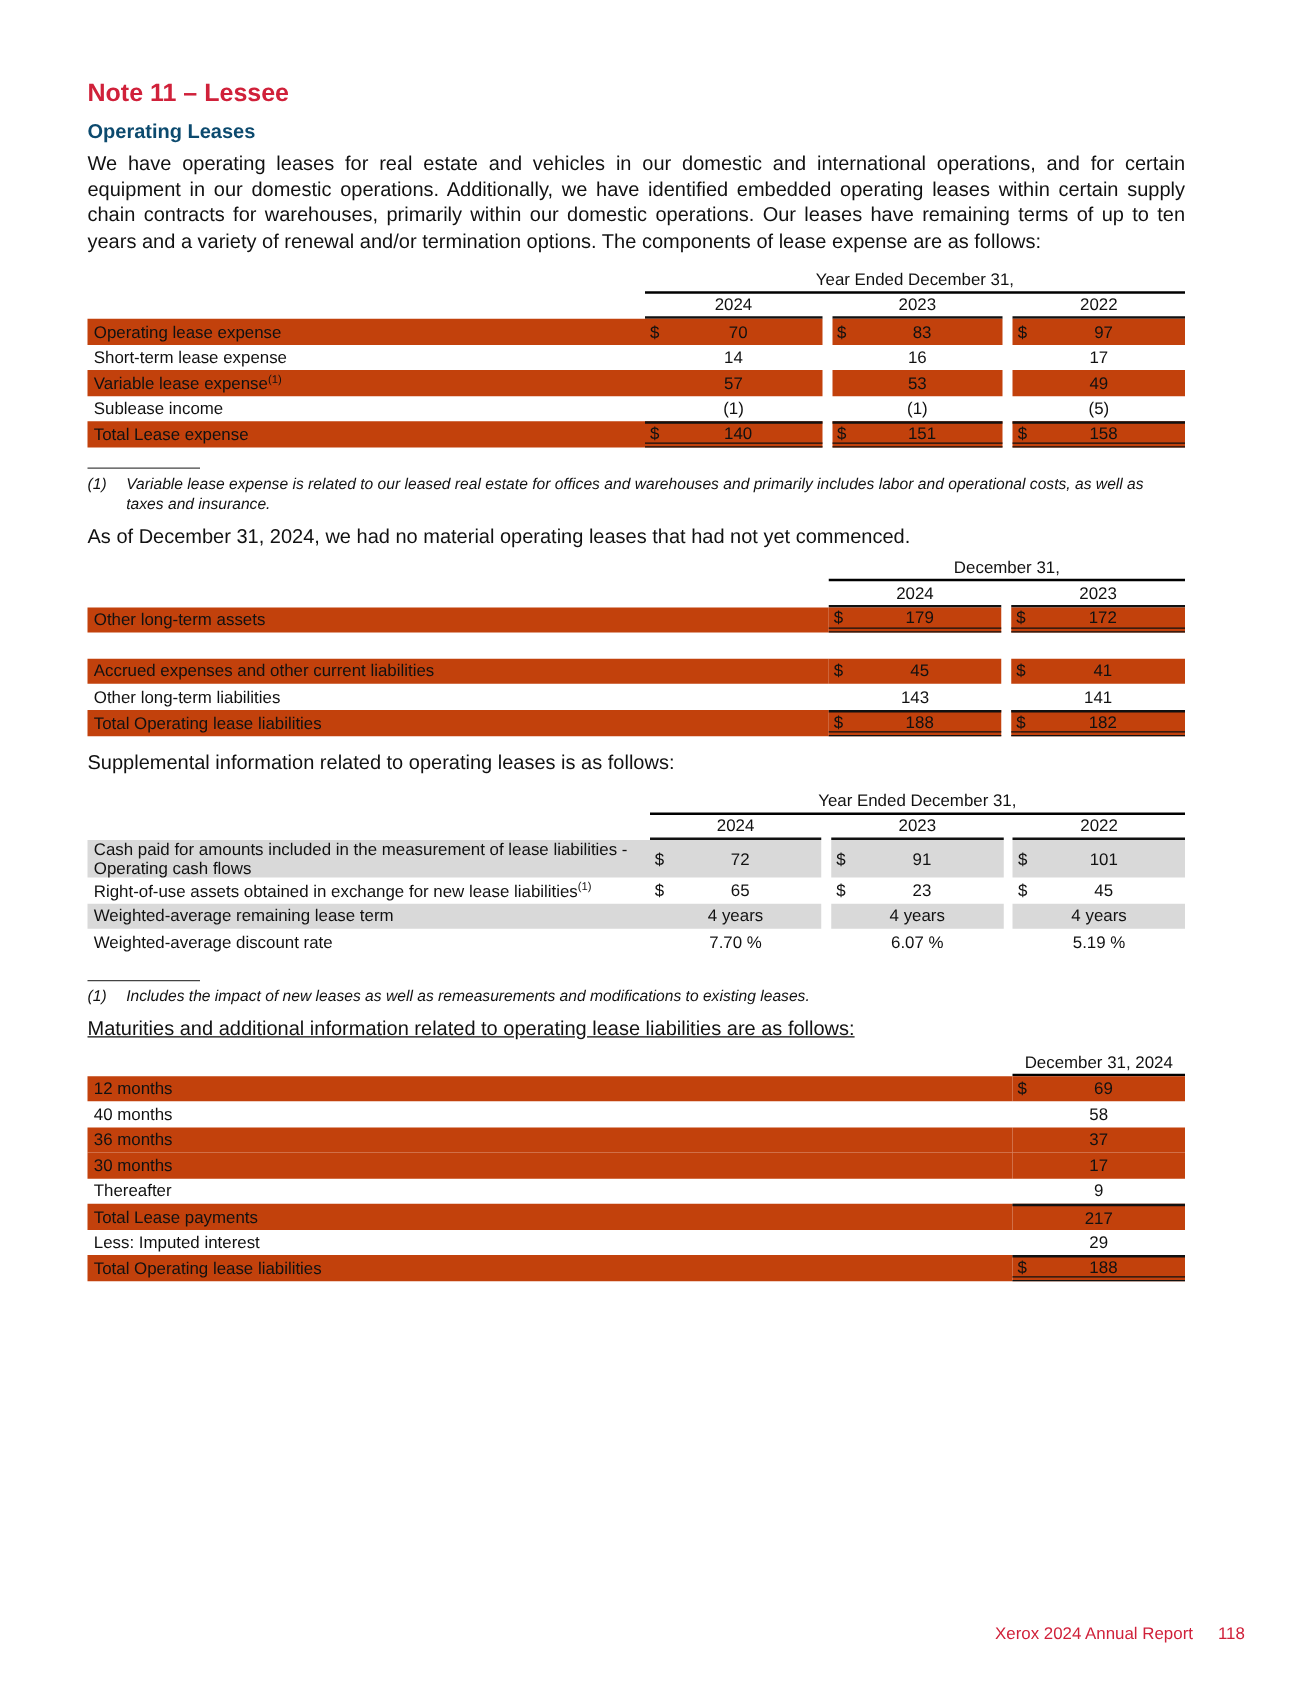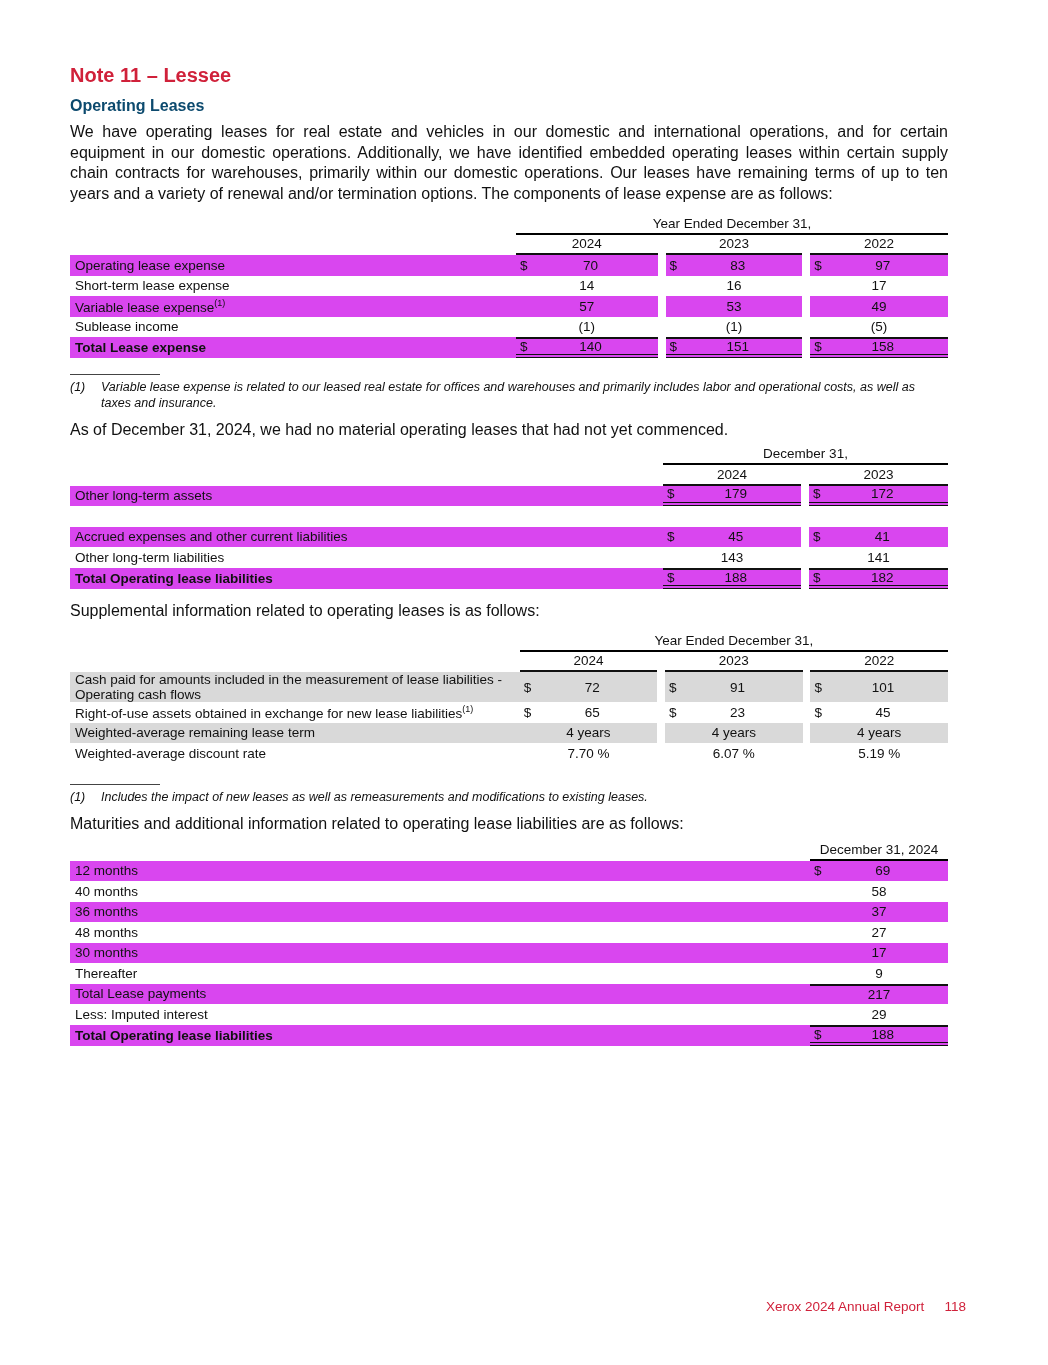--- a/index.html
+++ b/index.html
@@ -10,33 +10,33 @@
   }
   .page { position: absolute; left: 70px; top: 62px; width: 878px; }
   .h1 { color: #d0213a; font-weight: bold; font-size: 20px; line-height: 26px; }
   .h2 { color: #0c4a6e; font-weight: bold; font-size: 16px; line-height: 20px; margin-top: 8px; }
   .para { font-size: 16px; line-height: 20.5px; text-align: justify; margin-top: 6px; }
   .fn-rule { width: 90px; border-top: 1px solid #444; margin-top: 18px; }
   .fn { font-size: 12.5px; font-style: italic; line-height: 16px; margin-top: 4px; display: flex; }
   .fn .n { width: 31px; flex: none; }
   table { border-collapse: separate; border-spacing: 0; width: 878px; font-size: 13.5px; }
   td { height: 20.5px; padding: 0; vertical-align: middle; white-space: nowrap; }
-  tr.sh td.lb, tr.sh td.c { background: #d946ef; }
+  tr.sh td.lb, tr.sh td.c { background: #c2410c; }
   tr.sh2 td.lb, tr.sh2 td.c { background: #d9d9d9; }
   td.lb { padding-left: 5px; }
   td.gap { width: 8px; background: transparent !important; }
   td.c { padding: 0 4px; }
   td.c .cell { display: flex; justify-content: space-between; }
   td.c .cell .num { text-align: center; flex: 1; }
-  .bold { font-weight: bold; }
+  .bold { font-weight: normal; }
   .hdr-top { text-align: center; font-size: 13.5px; height: 20px; border-bottom: 2px solid #000000; }
   .hdr-year { text-align: center; border-bottom: 2px solid #111; }
   .bt { border-top: 2px solid #111; }
   .dbl { border-bottom: 4px double #111; }
-  .footer { position: absolute; top: 1299px; left: 766px; color: #d0213a; font-size: 13.5px; }
+  .footer { position: absolute; top: 1299px; left: 796px; color: #d0213a; font-size: 13.5px; }
   .footer .pg { margin-left: 20px; }
   sup { font-size: 9px; }
 </style>
 </head>
 <body>
 
 <div class="page">
   <div class="h1">Note 11 – Lessee</div>
   <div class="h2">Operating Leases</div>
   <p class="para">We have operating leases for real estate and vehicles in our domestic and international operations, and for certain equipment in our domestic operations. Additionally, we have identified embedded operating leases within certain supply chain contracts for warehouses, primarily within our domestic operations. Our leases have remaining terms of up to ten years and a variety of renewal and/or termination options. The components of lease expense are as follows:</p>
@@ -395,21 +395,21 @@
         </tr>
       </tbody>
   </table>
 
   <div class="fn-rule" style="margin-top:20px;"></div>
   <div class="fn">
     <span class="n">(1)</span>
     <span>Includes the impact of new leases as well as remeasurements and modifications to existing leases.</span>
   </div>
 
-  <p class="para" style="margin-top:9px;">Maturities and additional information related to operating lease liabilities are as follows:</p>
+  <p class="para" style="margin-top:9px;text-decoration:underline;">Maturities and additional information related to operating lease liabilities are as follows:</p>
 
   <table style="margin-top:6px;">
     <colgroup>
         <col style="width:740px">
         <col style="width:138px">
       </colgroup>
     <tbody>
         <tr>
       <td></td>
       <td class="hdr-top">December 31, 2024</td>
@@ -436,29 +436,20 @@
         </tr>
         <tr class="sh">
           <td class="lb"><span>36 months</span></td>
           <td class="c">
             <div class="cell">
               <span class="cur"></span>
               <span class="num">37</span>
             </div>
           </td>
         </tr>
-        <tr>
-          <td class="lb"><span>48 months</span></td>
-          <td class="c">
-            <div class="cell">
-              <span class="cur"></span>
-              <span class="num">27</span>
-            </div>
-          </td>
-        </tr>
         <tr class="sh">
           <td class="lb"><span>30 months</span></td>
           <td class="c">
             <div class="cell">
               <span class="cur"></span>
               <span class="num">17</span>
             </div>
           </td>
         </tr>
         <tr>

